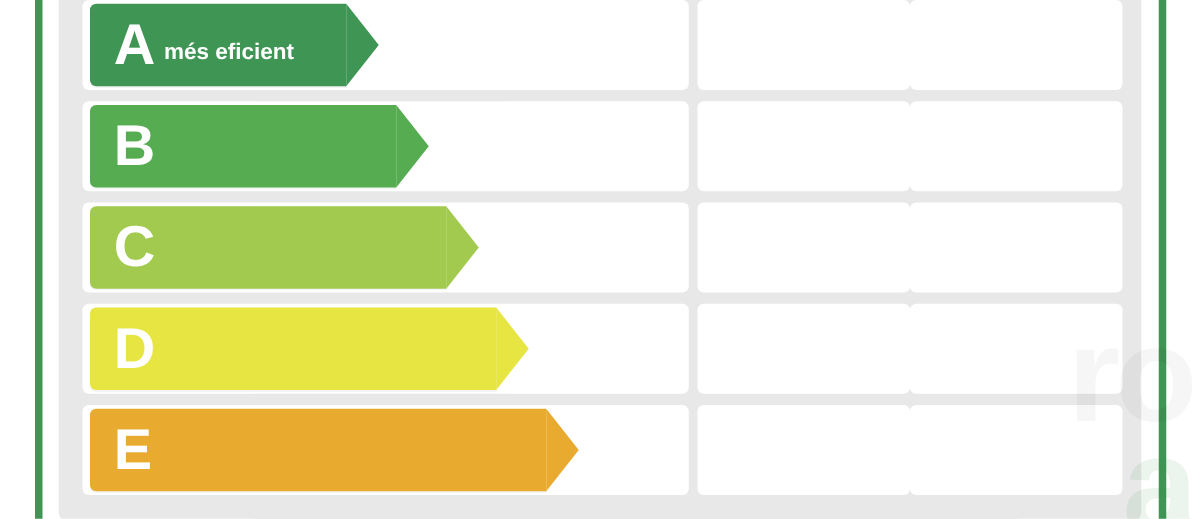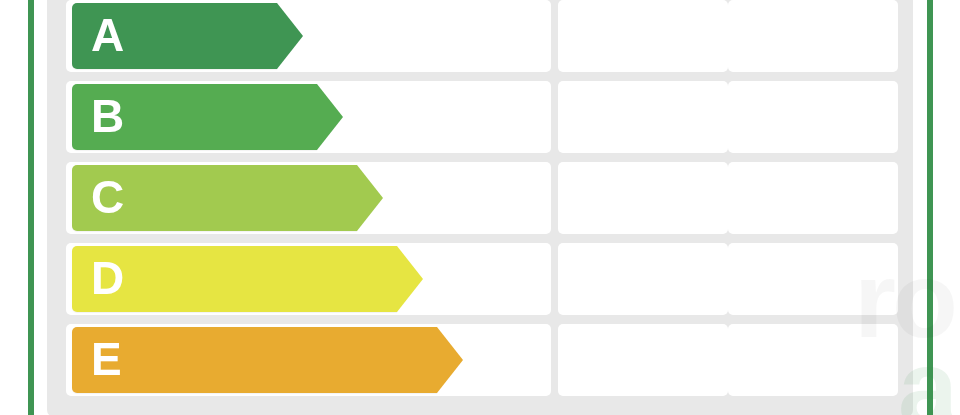--- a/index.html
+++ b/index.html
@@ -123,20 +123,21 @@
 
   <div id="panel">
 
     <div id="rows-host">
         <div class="row" style="top: 14px;">
           <div class="cell c1"></div>
           <div class="cell c2"><span></span></div>
           <div class="cell c3"><span></span></div>
           <div class="bar" style="width: 205px; background: rgb(63, 149, 83); color: rgb(63, 149, 83);">
             <span class="letter">A</span>
+            <span class="note">més eficient</span>
             <span class="tip"></span>
           </div>
         </div>
         <div class="row" style="top: 95px;">
           <div class="cell c1"></div>
           <div class="cell c2"><span></span></div>
           <div class="cell c3"><span></span></div>
           <div class="bar" style="width: 245px; background: rgb(85, 172, 81); color: rgb(85, 172, 81);">
             <span class="letter">B</span>
             <span class="tip"></span>

